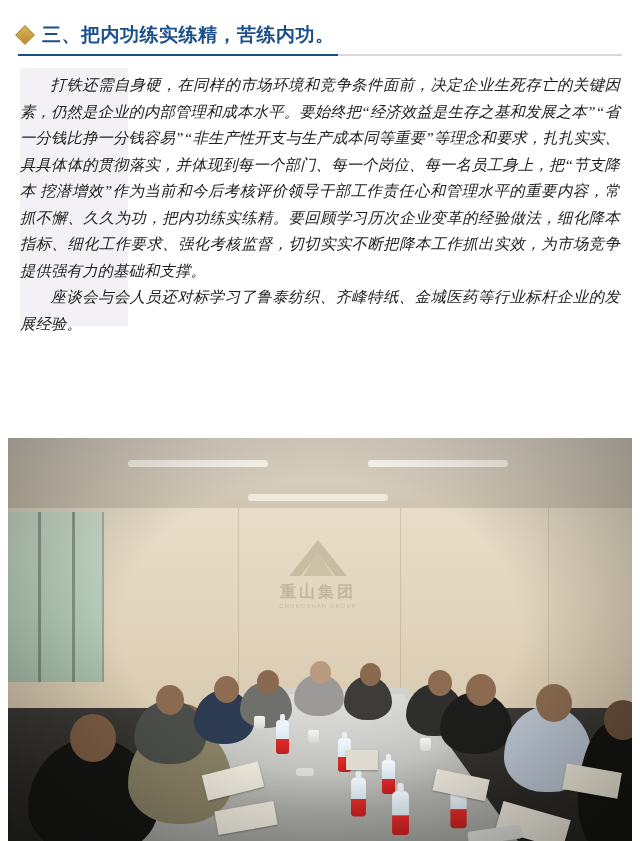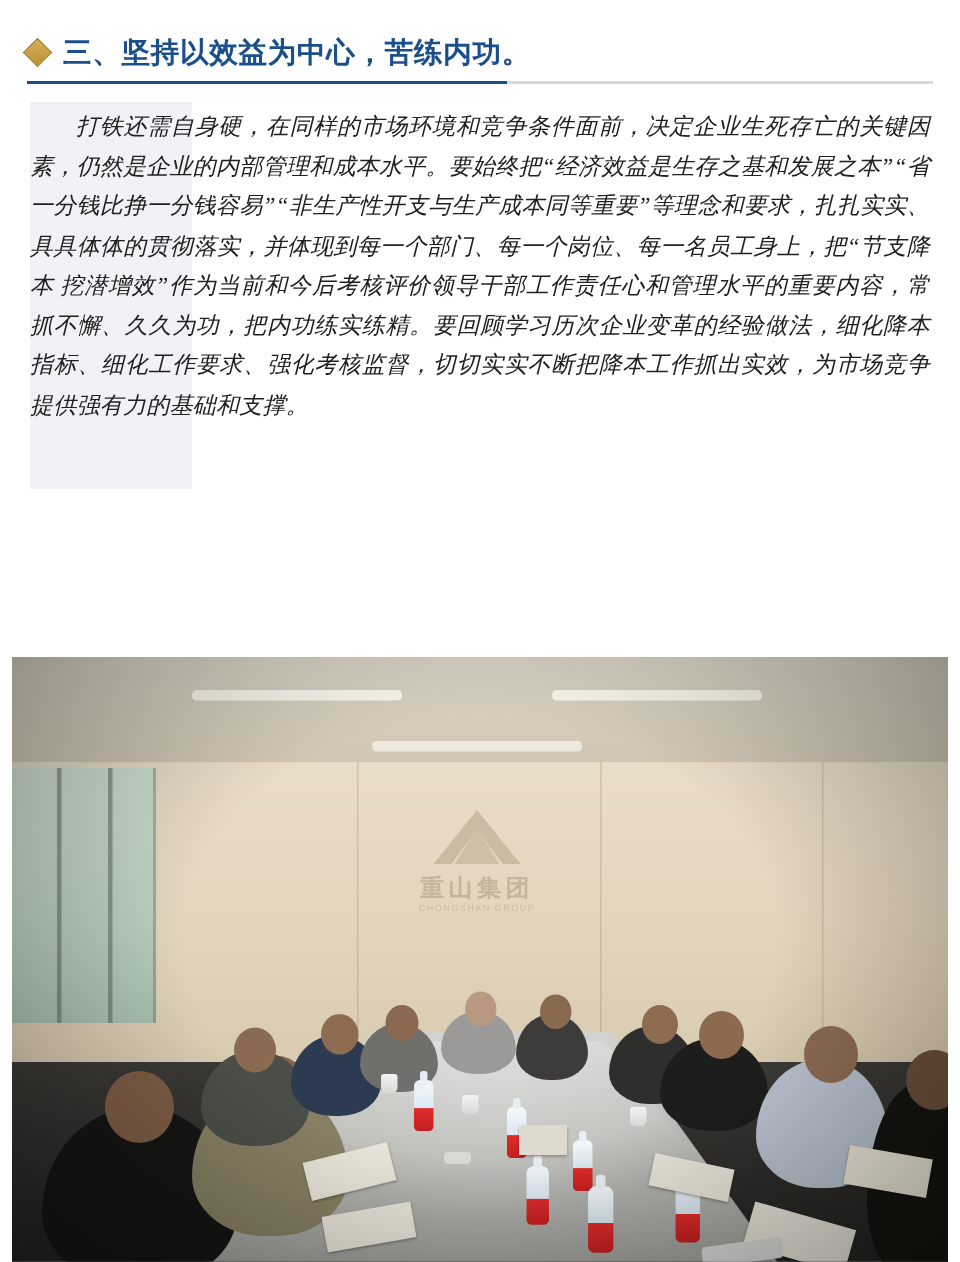--- a/index.html
+++ b/index.html
@@ -240,29 +240,30 @@
     pointer-events: none;
   }
 </style>
 </head>
 <body>
 
 <div class="page">
 
   <div class="heading-row">
     <span class="heading-bullet"></span>
-    <span class="heading-title">三、坚持以效益为中心，苦练内功。</span>
+    <span class="heading-title">三、把内功练实练精，苦练内功。</span>
     <span class="heading-rule"></span>
     <span class="heading-rule-accent"></span>
   </div>
 
   <div class="body-wrap">
     <div class="left-band"></div>
     <div class="body-text">
       <p>打铁还需自身硬，在同样的市场环境和竞争条件面前，决定企业生死存亡的关键因素，仍然是企业的内部管理和成本水平。要始终把“经济效益是生存之基和发展之本”“省一分钱比挣一分钱容易”“非生产性开支与生产成本同等重要”等理念和要求，扎扎实实、具具体体的贯彻落实，并体现到每一个部门、每一个岗位、每一名员工身上，把“节支降本 挖潜增效”作为当前和今后考核评价领导干部工作责任心和管理水平的重要内容，常抓不懈、久久为功，把内功练实练精。要回顾学习历次企业变革的经验做法，细化降本指标、细化工作要求、强化考核监督，切切实实不断把降本工作抓出实效，为市场竞争提供强有力的基础和支撑。</p>
+      <p>座谈会与会人员还对标学习了鲁泰纺织、齐峰特纸、金城医药等行业标杆企业的发展经验。</p>
     </div>
   </div>
 
   <div class="photo-wrap">
     <div class="photo"></div>
 
     <div class="ceiling"></div>
     <div class="backwall"></div>
     <div class="wall-seam" style="left:230px;"></div>
     <div class="wall-seam" style="left:392px;"></div>

